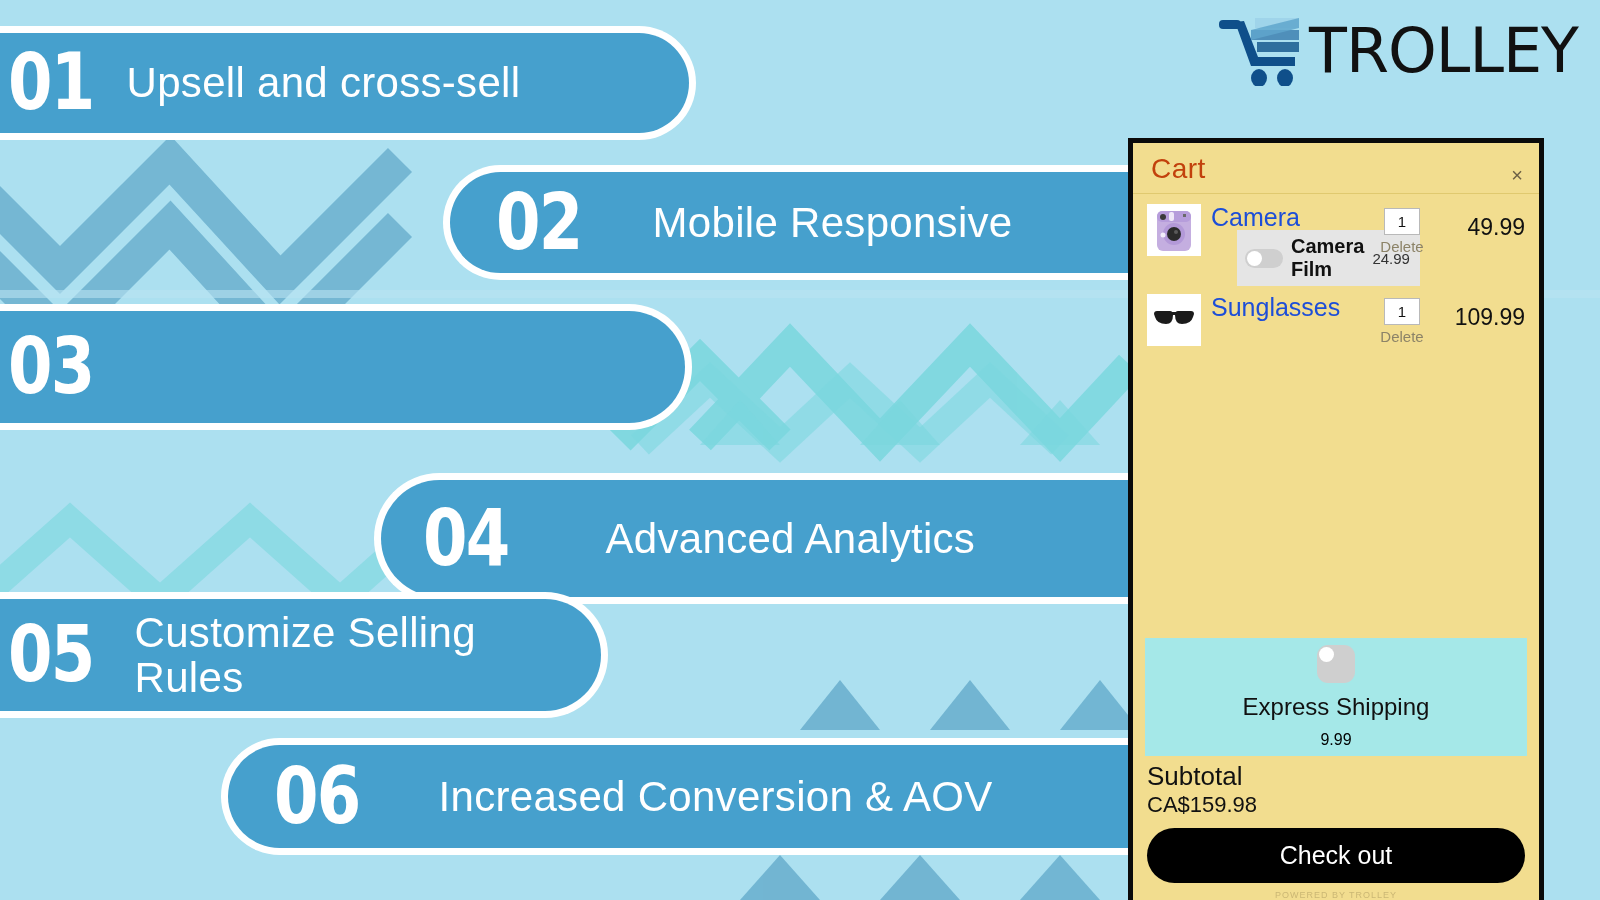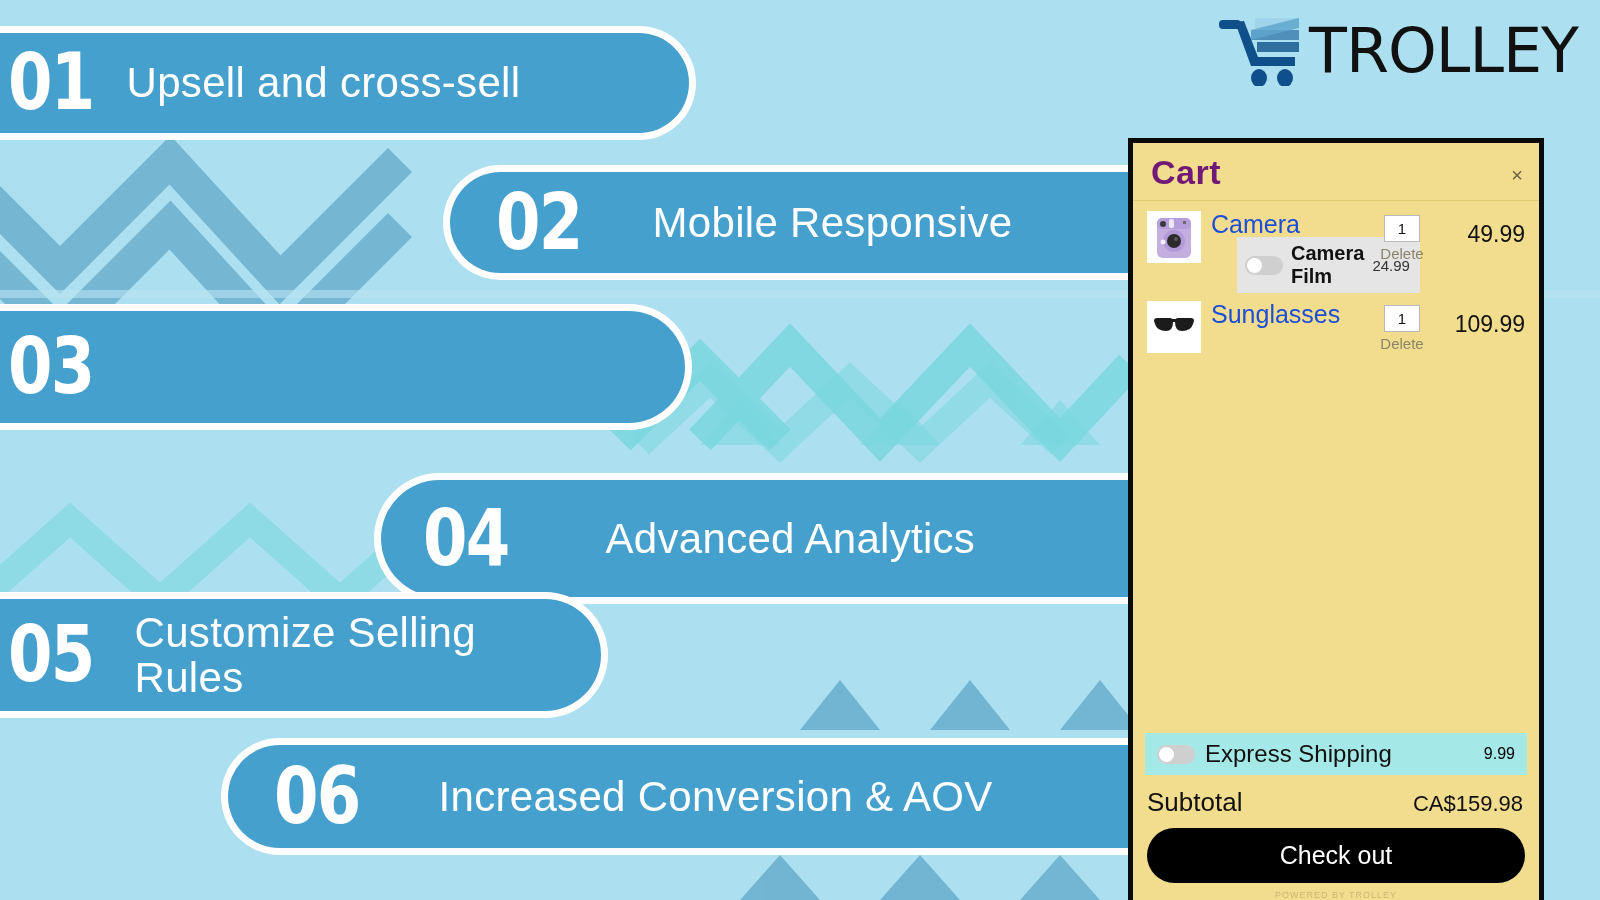--- a/index.html
+++ b/index.html
@@ -76,21 +76,21 @@
     border-bottom: none;
     display: flex; flex-direction: column;
     font-family: "Liberation Sans", sans-serif;
     overflow: hidden;
   }
   #cart-header {
     position: relative;
     padding: 10px 18px 8px 18px;
     border-bottom: 1px solid #e0c96f;
   }
-  #cart-title { font-size: 34px; color: #701a75; font-weight: 700; letter-spacing: .5px; }
+  #cart-title { font-size: 28px; color: #c2410c; font-weight: 400; letter-spacing: .5px; }
   #cart-close {
     position: absolute; right: 16px; top: 22px;
     font-size: 20px; color: #6d6145; line-height: 1; cursor: pointer;
   }
 
   .cart-items { flex: 0 0 auto; padding: 6px 0 0 0; }
 
   .cart-row {
     display: flex; align-items: flex-start;
     padding: 4px 14px 4px 14px;
@@ -135,27 +135,29 @@
   .price-col { flex: 0 0 auto; width: 92px; text-align: right; padding-top: 10px;
                font-size: 23px; color: #111; }
 
   .spacer { flex: 1 1 auto; }
 
   .shipping-row {
     margin: 0 12px;
     background: #a5e8e8;
     display: flex; align-items: center; gap: 10px;
     padding: 7px 12px;
+    flex-direction: column;
   }
   .shipping-label { font-size: 24px; color: #111; font-weight: 400; flex: 1 1 auto; }
   .shipping-price { font-size: 16px; color: #000000; }
 
   .subtotal-row {
     display: flex; align-items: baseline;
-    padding: 12px 16px 6px 14px;
+    padding: 5px 16px 6px 14px;
+    flex-direction: column;
   }
   .subtotal-label { font-size: 26px; color: #111; flex: 1 1 auto; }
   .subtotal-value { font-size: 22px; color: #111; }
 
   .checkout-btn {
     margin: 4px 14px 0 14px;
     background: #000000; color: #ffffff;
     border-radius: 30px; border: none;
     font-size: 25px; padding: 13px 0;
     text-align: center; cursor: pointer;

